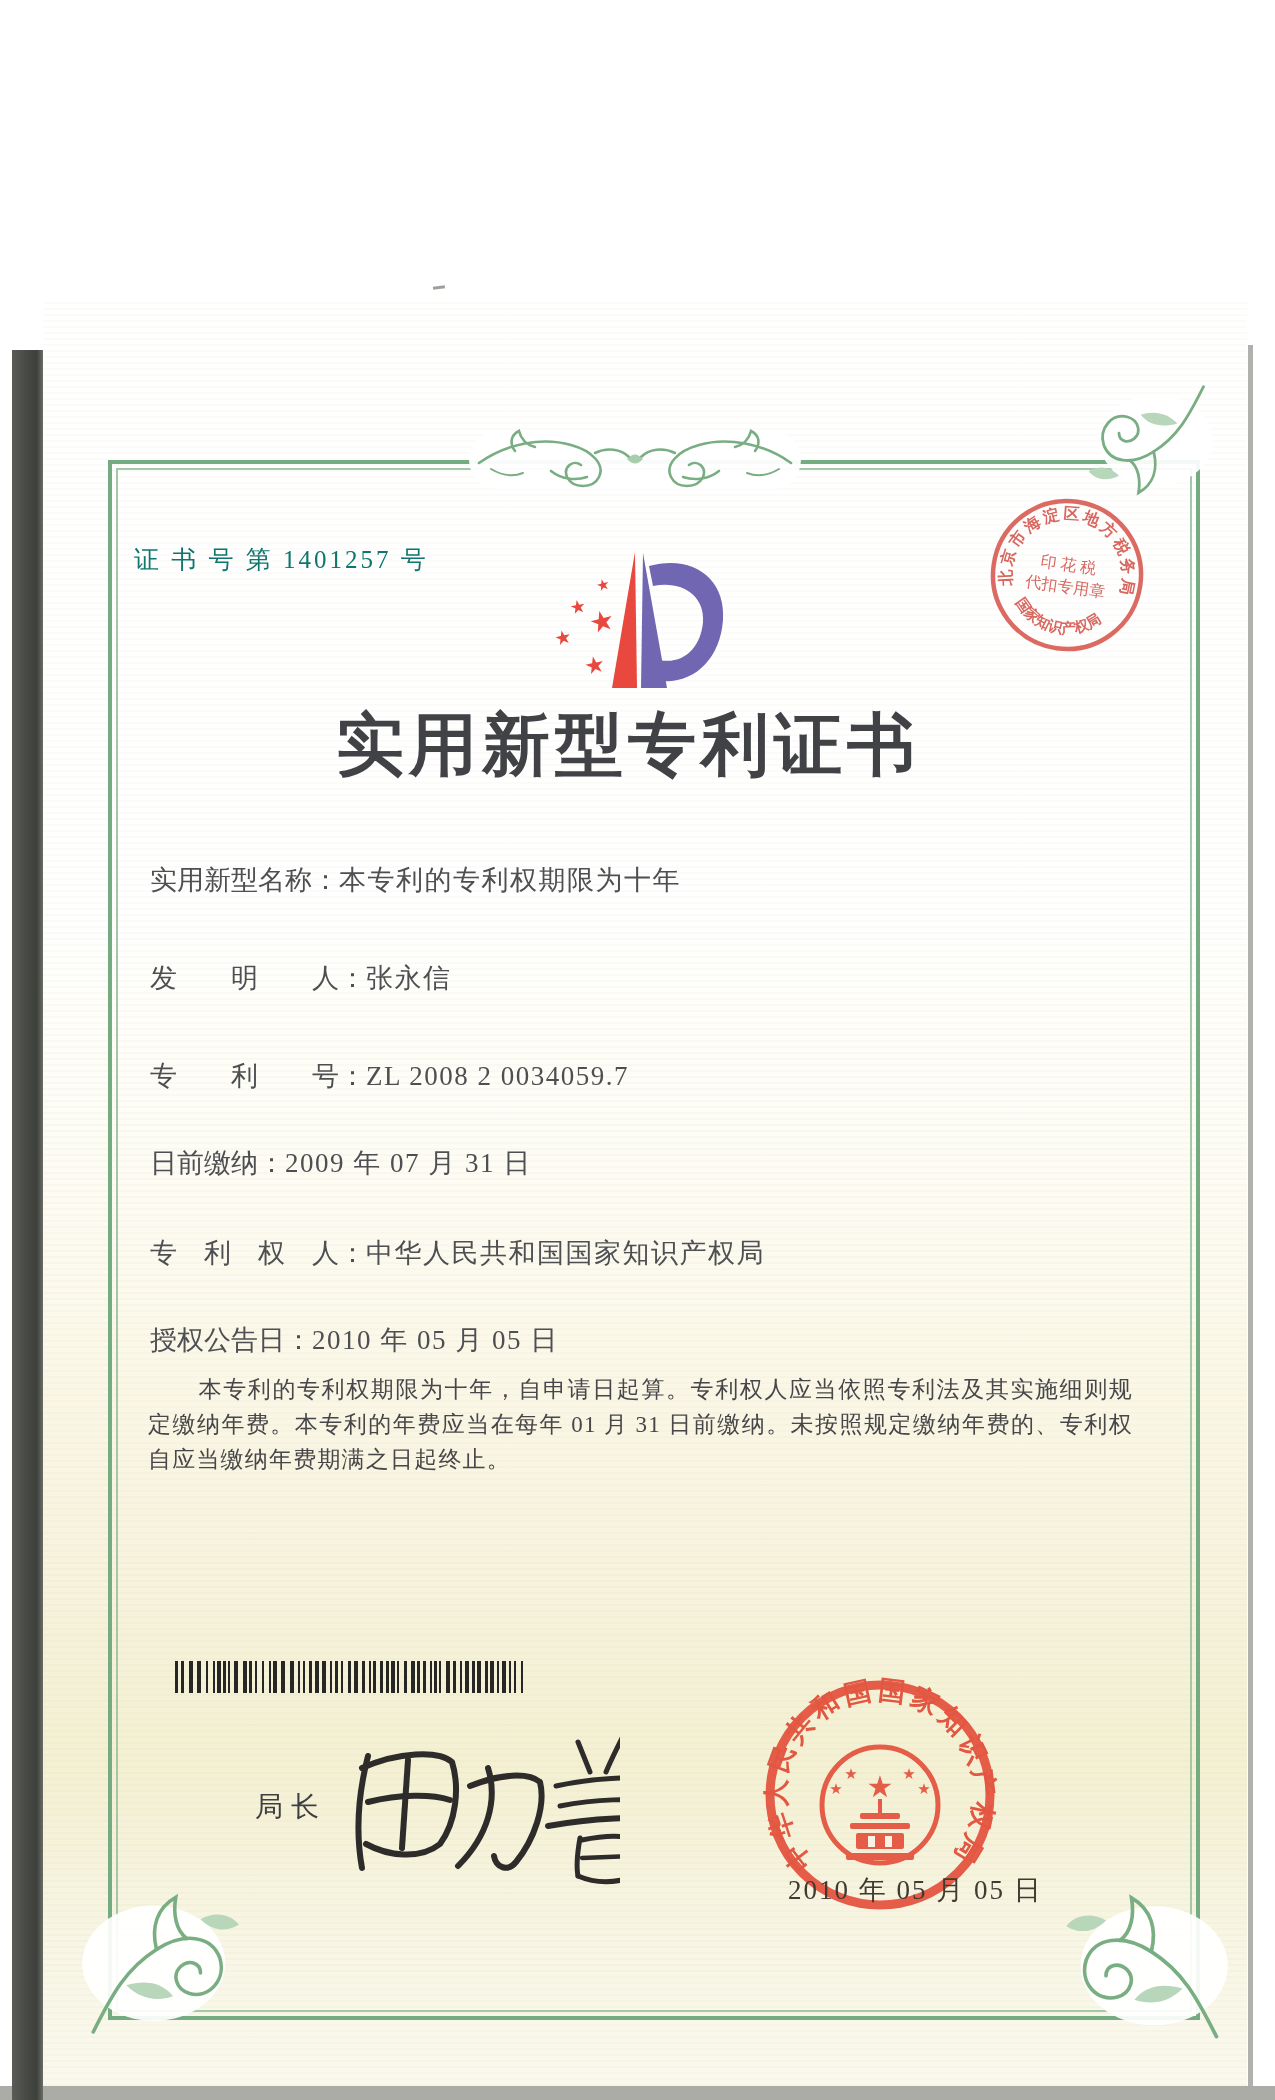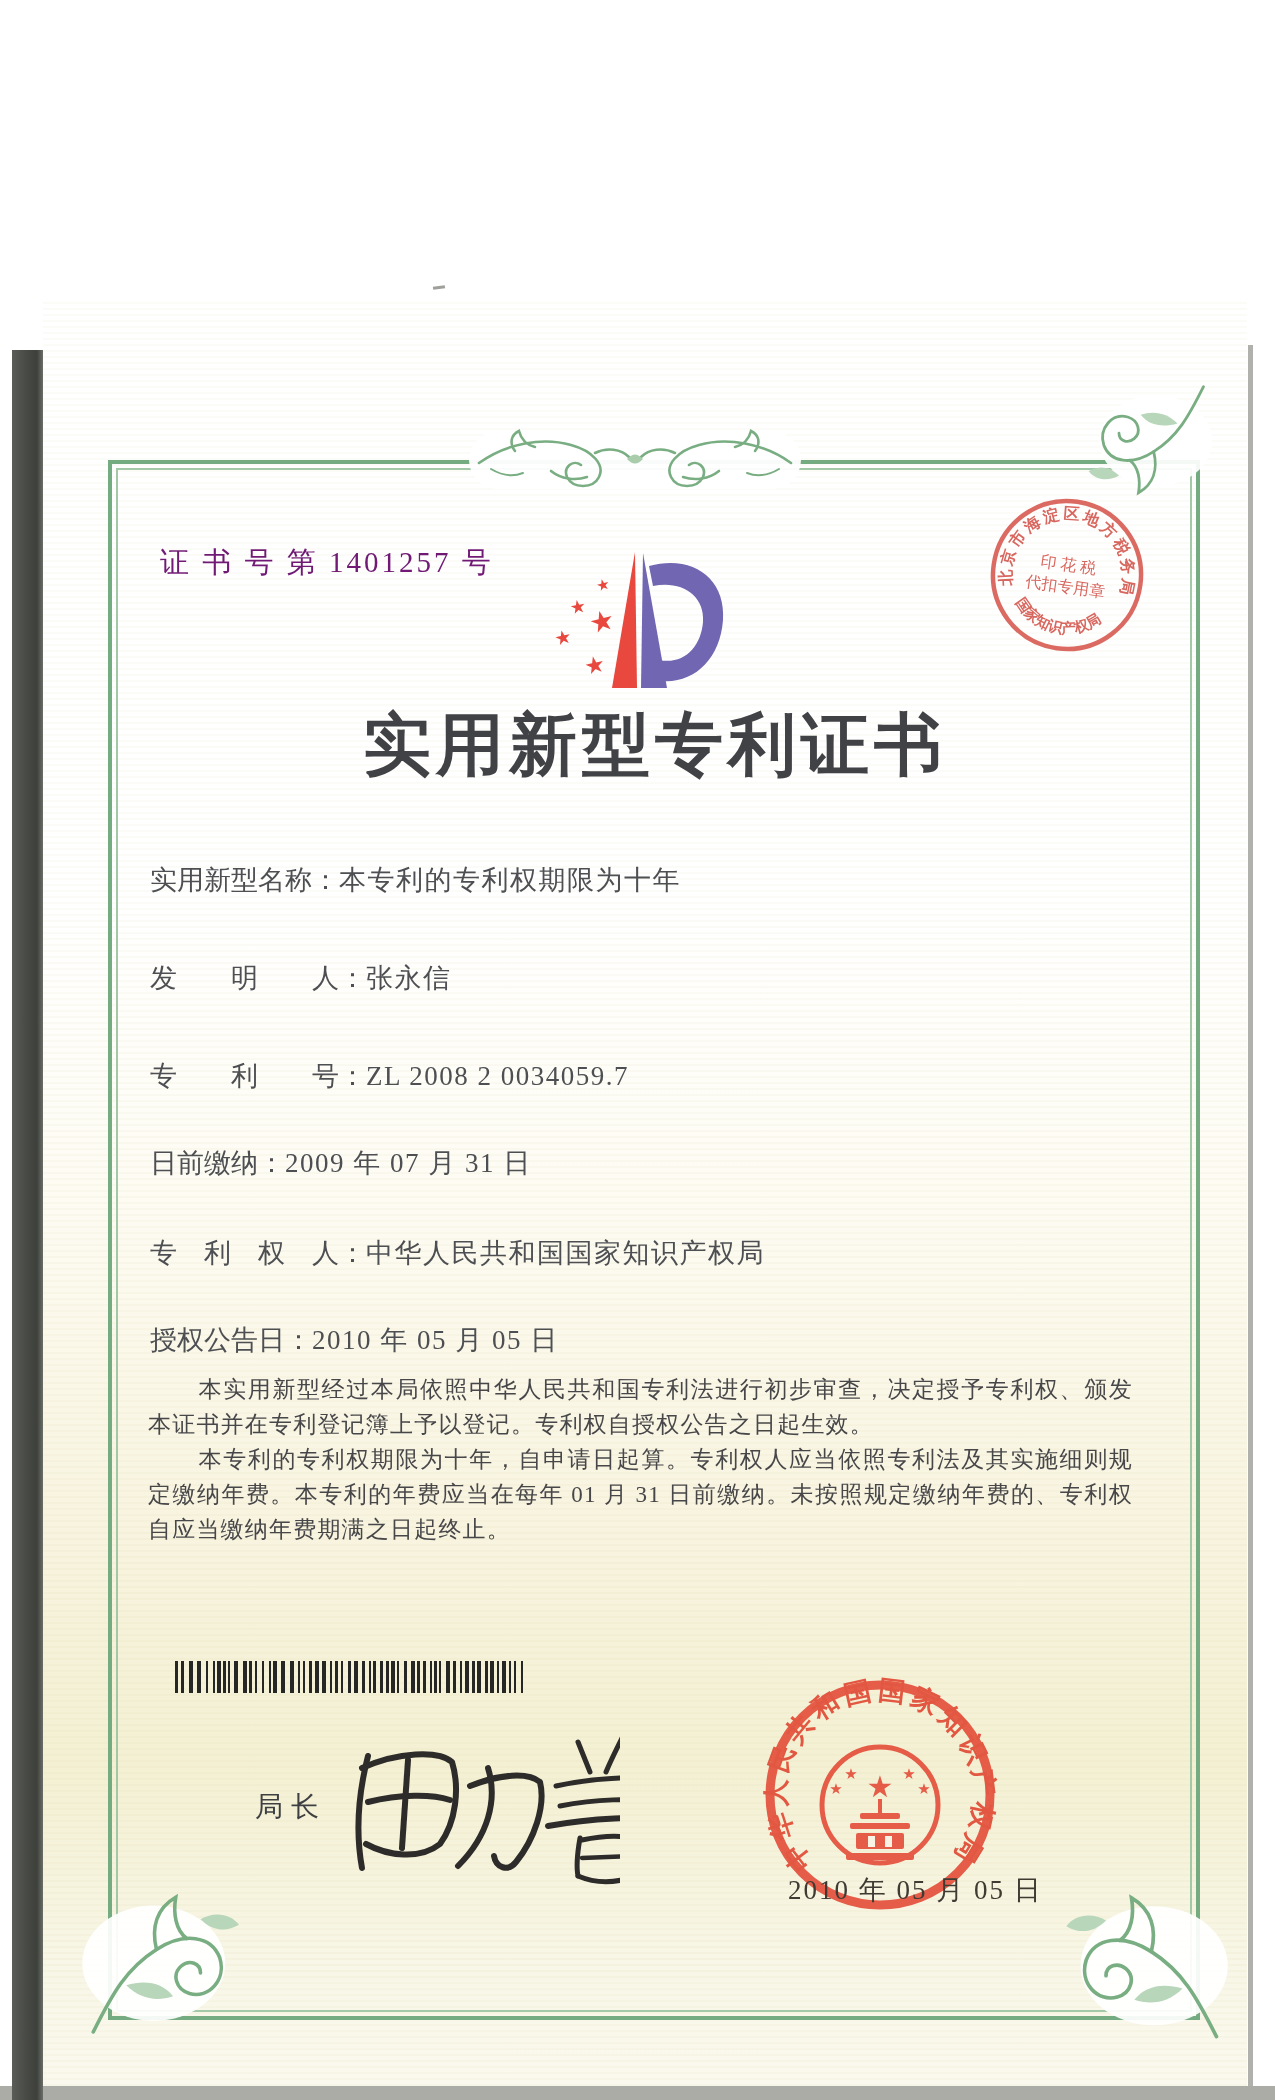--- a/index.html
+++ b/index.html
@@ -14,23 +14,23 @@
   #paper-tint{left:43px;top:300px;width:1204px;height:1786px;z-index:1;
      background:
        repeating-linear-gradient(0deg, rgba(190,184,120,0.06) 0 2px, rgba(0,0,0,0) 2px 6px),
        linear-gradient(180deg,#ffffff 0%,#ffffff 34%,#fdfbf1 52%,#f8f4e0 68%,#f4f0d3 82%,#f8f6e6 93%,#fbf9ee 100%);}
   #scan-mark{left:433px;top:286px;width:12px;height:3px;background:#a0a09b;transform:rotate(-8deg);z-index:4;}
   
   #frame{left:108px;top:460px;width:1084px;height:1552px;border:4px solid #74ab80;z-index:4;}
   #frame-inner{position:absolute;left:4px;top:4px;right:4px;bottom:4px;border:2px solid #a3c8a7;}
   svg.orn{position:absolute;z-index:5;overflow:visible;}
   
-  #cert-no{left:160px;top:543px;font-size:29px;color:#701a75;letter-spacing:3px;z-index:6;}
+  #cert-no{left:134px;top:543px;font-size:25px;color:#0f766e;letter-spacing:3px;z-index:6;}
   #title{left:108px;top:700px;width:1040px;text-align:center;font-size:68px;font-weight:700;
-         color:#414246;letter-spacing:5px;z-index:6;padding-left:27px;}
+         color:#414246;letter-spacing:5px;z-index:6;}
   .field{left:150px;font-size:27px;color:#4d4f52;z-index:6;white-space:nowrap;}
   .field .fvalue{letter-spacing:1.5px;}
   #body-text{left:148px;top:1372px;width:985px;z-index:6;}
   #body-text p{margin:0;text-indent:2.2em;font-size:23px;line-height:35px;letter-spacing:1.2px;
                color:#474749;text-align:justify;}
   #barcode{left:175px;top:1661px;width:356px;height:32px;z-index:6;}
   #barcode div{position:absolute;top:0;bottom:0;background:#262624;}
   #sig-label{left:255px;top:1788px;font-size:28px;color:#3e3f42;letter-spacing:8px;z-index:6;}
   #signature{left:330px;top:1728px;width:290px;height:160px;z-index:6;}
   #office-seal{left:752px;top:1667px;width:256px;height:256px;z-index:6;}
@@ -148,21 +148,20 @@
     <span class="flabel">日前缴纳：</span><span class="fvalue">2009 年 07 月 31 日</span>
   </div>
   <div class="abs field" style="top:1235px">
     <span class="flabel">专　利　权　人：</span><span class="fvalue">中华人民共和国国家知识产权局</span>
   </div>
   <div class="abs field" style="top:1322px">
     <span class="flabel">授权公告日：</span><span class="fvalue">2010 年 05 月 05 日</span>
   </div>
 
   <div class="abs" id="body-text">
-    <p>本实用新型经过本局依照中华人民共和国专利法进行初步审查，决定授予专利权、颁发本证书并在专利登记簿上予以登记。专利权自授权公告之日起生效。</p>
     <p>本专利的专利权期限为十年，自申请日起算。专利权人应当依照专利法及其实施细则规定缴纳年费。本专利的年费应当在每年 01 月 31 日前缴纳。未按照规定缴纳年费的、专利权自应当缴纳年费期满之日起终止。</p>
   </div>
 
   <div class="abs" id="barcode">
       <div style="left:0px;width:3px"></div>
       <div style="left:6px;width:3px"></div>
       <div style="left:14px;width:4px"></div>
       <div style="left:22px;width:4px"></div>
       <div style="left:31px;width:2px"></div>
       <div style="left:38px;width:2px"></div>

